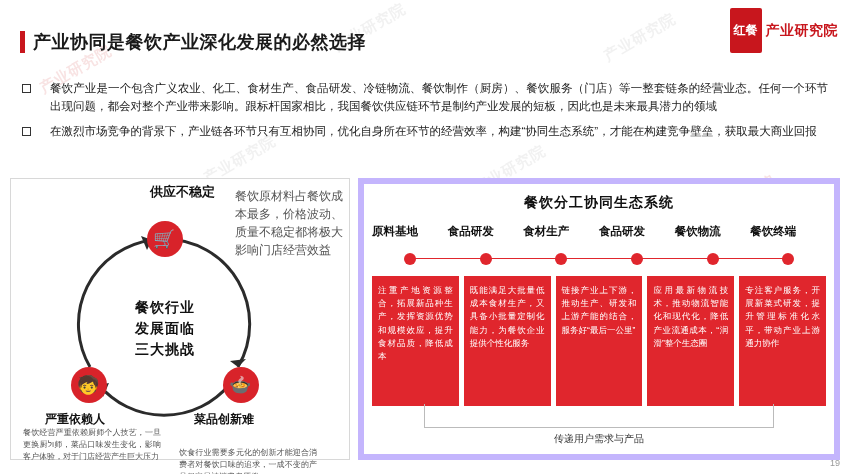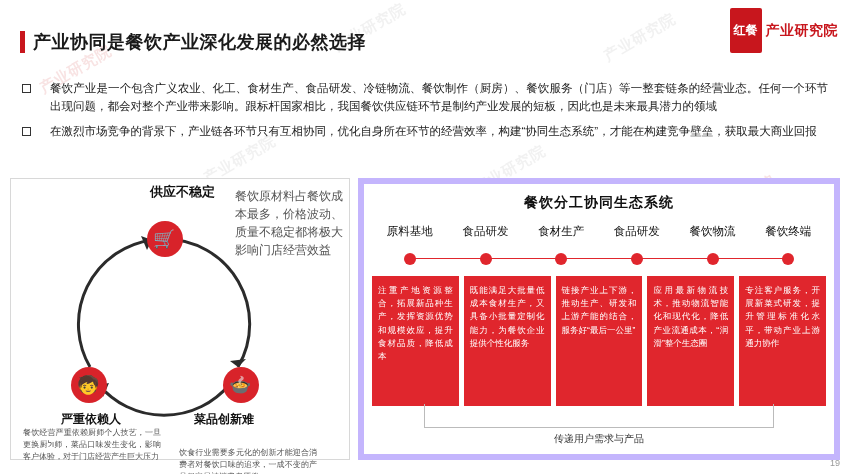--- a/index.html
+++ b/index.html
@@ -88,21 +88,21 @@
     background: #d8232a; color: #fff; display: flex;
     align-items: center; justify-content: center; font-size: 18px;
   }
   .ci-top { left: 136px; top: 42px; }
   .ci-bl  { left: 60px;  top: 188px; }
   .ci-br  { left: 212px; top: 188px; }
 
   .lp-label {
     position: absolute; font-size: 12px; font-weight: bold; color: #111;
   }
-  .lbl-bl { left: 50px; top: 232px; text-align: center; }
+  .lbl-bl { left: 34px; top: 232px; text-align: center; }
   .lbl-br { left: 183px; top: 232px; }
 
   .lp-desc {
     position: absolute; font-size: 8px; color: #555; line-height: 1.5;
     width: 138px; text-align: justify;
   }
   .desc-bl { left: 12px; top: 248px; }
   .desc-br { left: 168px; top: 248px; margin-top: 20px; }
 
   .arrow-ring { position: absolute; left: 46px; top: 38px; }
@@ -115,21 +115,21 @@
   }
   .rp-title {
     position: absolute; top: 10px; width: 100%; text-align: center;
     font-size: 14px; font-weight: bold; color: #111; letter-spacing: 1px;
   }
   .rp-headers {
     position: absolute; top: 40px; left: 8px; right: 8px;
     display: flex;
   }
   .rp-headers > div {
-    flex: 1; text-align: center; font-size: 11.5px; font-weight: normal; color: #111;
+    flex: 1; font-size: 11.5px; font-weight: bold; color: #111;
   }
   .rp-dots {
     position: absolute; top: 68px; left: 8px; right: 8px; height: 14px;
     display: flex; align-items: center;
   }
   .rp-dots > div { flex: 1; display: flex; justify-content: center; }
   .dot { width: 12px; height: 12px; border-radius: 50%; background: #e0262d; }
   .rp-line {
     position: absolute; top: 74px; left: 47px; right: 47px;
     height: 1px; background: #e0262d;
@@ -206,20 +206,25 @@
       <polygon points="95,23 90,33 84,19" fill="#2b2b2b"></polygon>
     </svg>
 
     <div class="lp-title-top">供应不稳定</div>
     <div class="lp-note-tr">餐饮原材料占餐饮成本最多，价格波动、质量不稳定都将极大影响门店经营效益</div>
 
     <div class="circle-icon ci-top">🛒</div>
     <div class="circle-icon ci-bl">🧒</div>
     <div class="circle-icon ci-br">🍲</div>
 
+    <div class="lp-center">
+      <div>餐饮行业</div>
+      <div>发展面临</div>
+      <div>三大挑战</div>
+    </div>
 
     <div class="lp-label lbl-bl">严重依赖人</div>
     <div class="lp-desc desc-bl">餐饮经营严重依赖厨师个人技艺，一旦更换厨ול师，菜品口味发生变化，影响客户体验，对于门店经营产生巨大压力</div>
 
     <div class="lp-label lbl-br">菜品创新难</div>
     <div class="lp-desc desc-br">饮食行业需要多元化的创新才能迎合消费者对餐饮口味的追求，一成不变的产品很容易被消费者厌倦</div>
   </div>
 
   <div class="right-panel">
     <div class="rp-title">餐饮分工协同生态系统</div>

